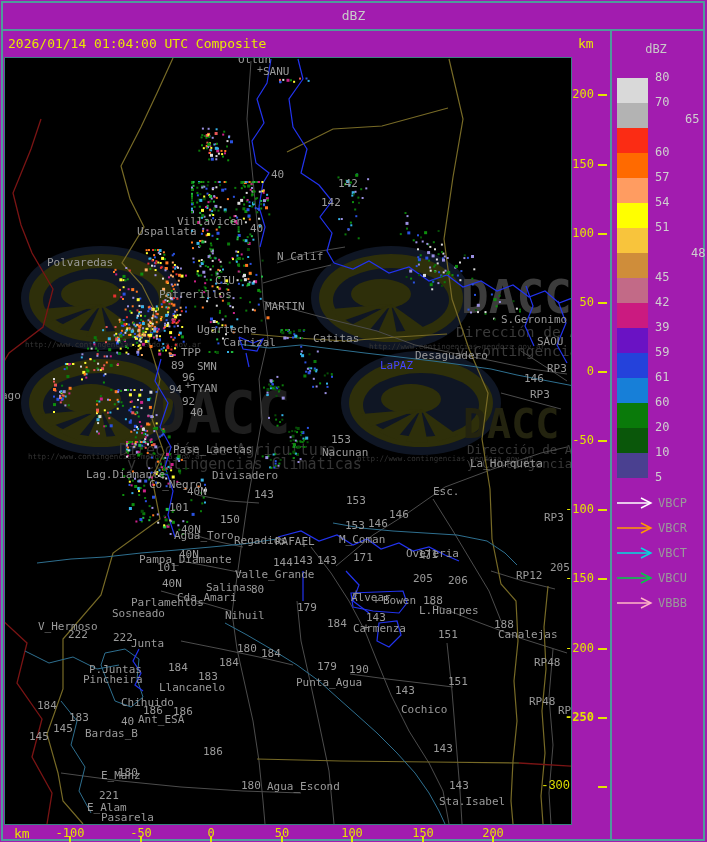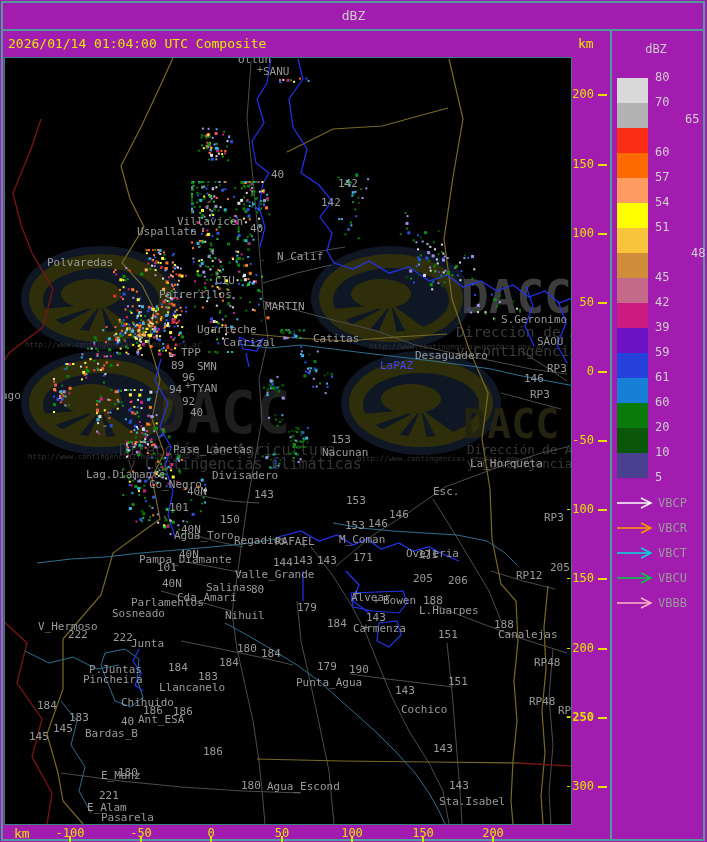--- a/index.html
+++ b/index.html
@@ -1804,21 +1804,21 @@
       <div class="yl" style="left:560px;top:433px;">-50</div>
       <div class="ytick" style="left:598px;top:440px;"></div>
       <div class="yl" style="left:560px;top:502px;">-100</div>
       <div class="ytick" style="left:598px;top:509px;"></div>
       <div class="yl" style="left:560px;top:571px;">-150</div>
       <div class="ytick" style="left:598px;top:578px;"></div>
       <div class="yl" style="left:560px;top:641px;">-200</div>
       <div class="ytick" style="left:598px;top:648px;"></div>
       <div class="yl" style="left:560px;top:710px;font-weight:bold;">-250</div>
       <div class="ytick" style="left:598px;top:717px;"></div>
-      <div class="yl" style="left:560px;top:779px;">-300</div>
+      <div class="yl" style="left:536px;top:779px;font-family:Liberation Mono, monospace;">-300</div>
       <div class="ytick" style="left:598px;top:786px;"></div>
     </div>
   <div id="bottomAxis">
       <div class="xl" style="left:50px;top:826px;">-100</div>
       <div class="xtick" style="left:69px;top:836px;"></div>
       <div class="xl" style="left:121px;top:826px;">-50</div>
       <div class="xtick" style="left:140px;top:836px;"></div>
       <div class="xl" style="left:191px;top:826px;">0</div>
       <div class="xtick" style="left:210px;top:836px;"></div>
       <div class="xl" style="left:262px;top:826px;">50</div>

